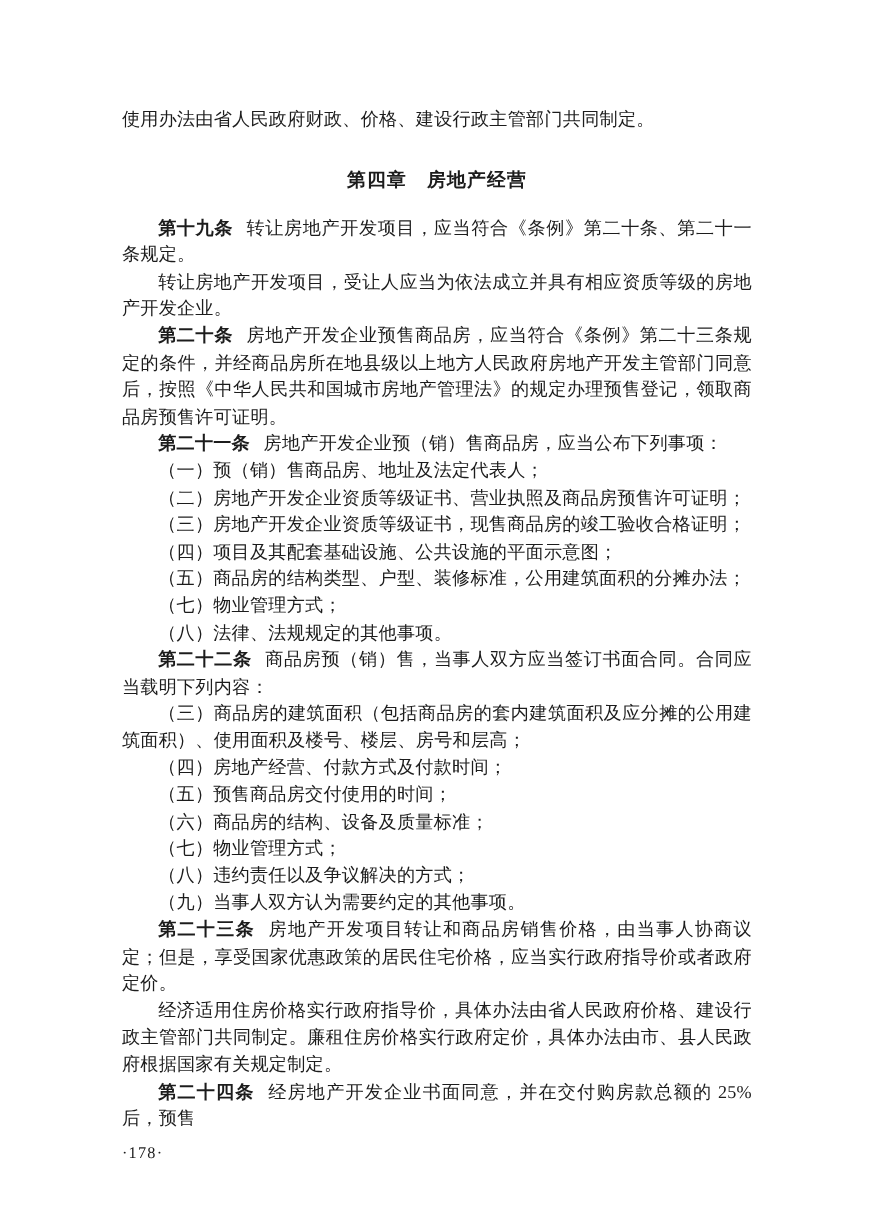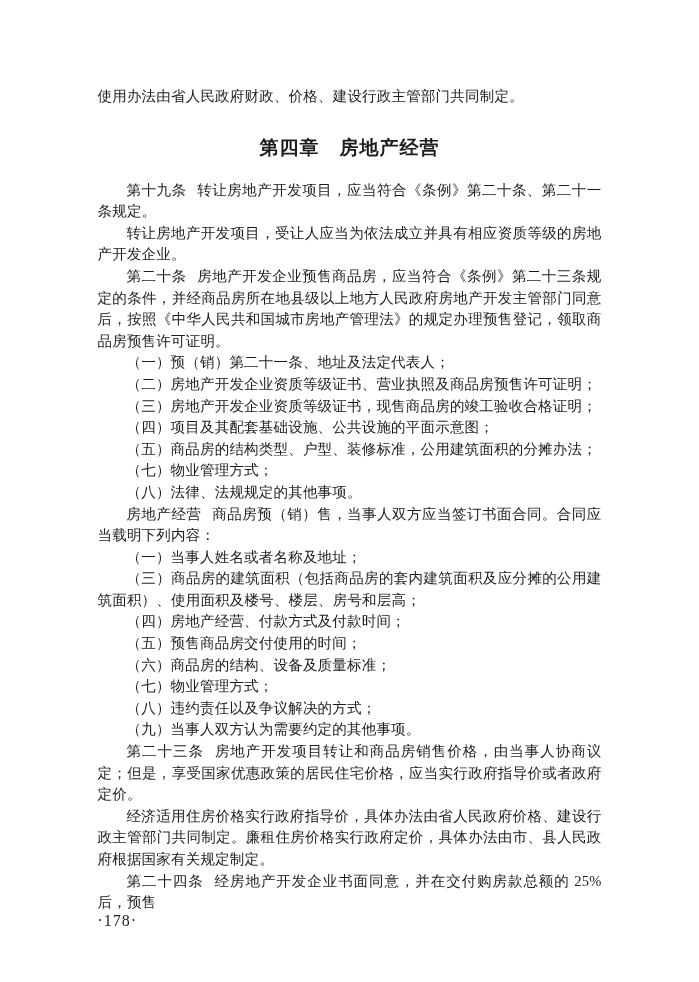--- a/index.html
+++ b/index.html
@@ -19,60 +19,60 @@
   .body-text {
     font-size: 14.5px;
     line-height: 21.6px;
     text-align: justify;
     text-indent: 2em;
     letter-spacing: 0.2px;
   }
   .no-indent { text-indent: 0; }
   .chapter-title {
     text-align: center;
-    font-size: 19px;
+    font-size: 15px;
     font-weight: bold;
     letter-spacing: 1px;
     margin: 27px 0 19px 0;
     text-indent: 0;
   }
   .article-label {
-    font-weight: normal;
+    font-weight: bold;
     margin-right: 0.75em;
   }
   .page-number {
     position: absolute;
     left: 85px;
     bottom: 52px;
-    font-size: 16px;
+    font-size: 13px;
     letter-spacing: 1px;
   }
 </style>
 </head>
 <body>
 
 <div class="page">
 
   <p class="body-text no-indent">使用办法由省人民政府财政、价格、建设行政主管部门共同制定。</p>
 
   <h1 class="chapter-title">第四章　房地产经营</h1>
 
   <div>
       <p class="body-text"><b class="article-label">第十九条</b><span>转让房地产开发项目，应当符合《条例》第二十条、第二十一条规定。</span></p>
       <p class="body-text"><span>转让房地产开发项目，受让人应当为依法成立并具有相应资质等级的房地产开发企业。</span></p>
       <p class="body-text"><b class="article-label">第二十条</b><span>房地产开发企业预售商品房，应当符合《条例》第二十三条规定的条件，并经商品房所在地县级以上地方人民政府房地产开发主管部门同意后，按照《中华人民共和国城市房地产管理法》的规定办理预售登记，领取商品房预售许可证明。</span></p>
-      <p class="body-text"><span>（一）预（销）第二十一条、地址及法定代表人；</span></p>
+      <p class="body-text"><b class="article-label">第二十一条</b><span>房地产开发企业预（销）售商品房，应当公布下列事项：</span></p>
+      <p class="body-text"><span>（一）预（销）售商品房、地址及法定代表人；</span></p>
       <p class="body-text"><span>（二）房地产开发企业资质等级证书、营业执照及商品房预售许可证明；</span></p>
       <p class="body-text"><span>（三）房地产开发企业资质等级证书，现售商品房的竣工验收合格证明；</span></p>
       <p class="body-text"><span>（四）项目及其配套基础设施、公共设施的平面示意图；</span></p>
       <p class="body-text"><span>（五）商品房的结构类型、户型、装修标准，公用建筑面积的分摊办法；</span></p>
       <p class="body-text"><span>（七）物业管理方式；</span></p>
       <p class="body-text"><span>（八）法律、法规规定的其他事项。</span></p>
-      <p class="body-text"><b class="article-label">房地产经营</b><span>商品房预（销）售，当事人双方应当签订书面合同。合同应当载明下列内容：</span></p>
-      <p class="body-text"><span>（一）当事人姓名或者名称及地址；</span></p>
+      <p class="body-text"><b class="article-label">第二十二条</b><span>商品房预（销）售，当事人双方应当签订书面合同。合同应当载明下列内容：</span></p>
       <p class="body-text"><span>（三）商品房的建筑面积（包括商品房的套内建筑面积及应分摊的公用建筑面积）、使用面积及楼号、楼层、房号和层高；</span></p>
       <p class="body-text"><span>（四）房地产经营、付款方式及付款时间；</span></p>
       <p class="body-text"><span>（五）预售商品房交付使用的时间；</span></p>
       <p class="body-text"><span>（六）商品房的结构、设备及质量标准；</span></p>
       <p class="body-text"><span>（七）物业管理方式；</span></p>
       <p class="body-text"><span>（八）违约责任以及争议解决的方式；</span></p>
       <p class="body-text"><span>（九）当事人双方认为需要约定的其他事项。</span></p>
       <p class="body-text"><b class="article-label">第二十三条</b><span>房地产开发项目转让和商品房销售价格，由当事人协商议定；但是，享受国家优惠政策的居民住宅价格，应当实行政府指导价或者政府定价。</span></p>
       <p class="body-text"><span>经济适用住房价格实行政府指导价，具体办法由省人民政府价格、建设行政主管部门共同制定。廉租住房价格实行政府定价，具体办法由市、县人民政府根据国家有关规定制定。</span></p>
       <p class="body-text"><b class="article-label">第二十四条</b><span>经房地产开发企业书面同意，并在交付购房款总额的 25% 后，预售</span></p>

